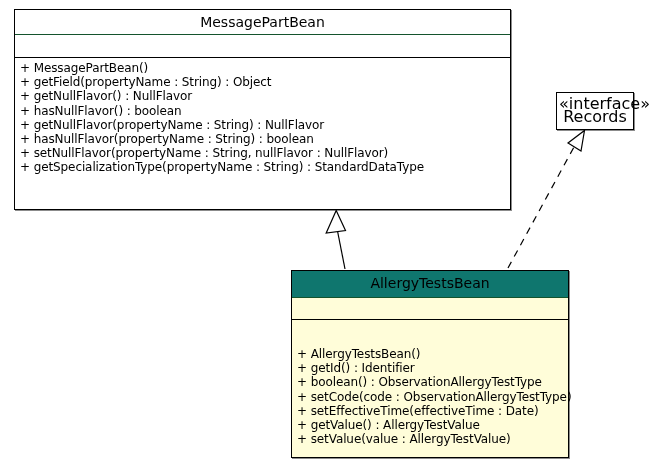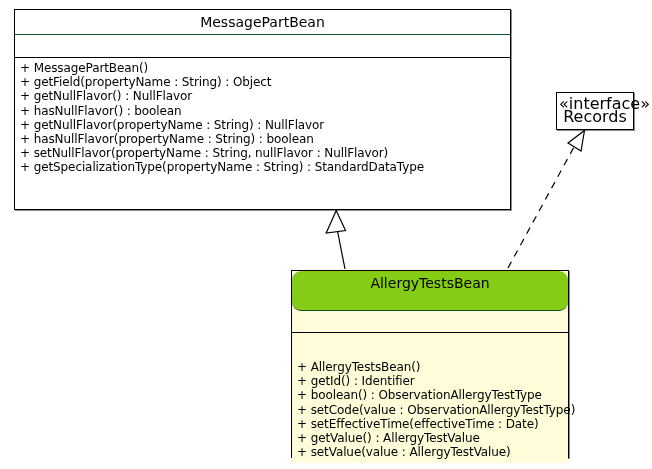--- a/index.html
+++ b/index.html
@@ -86,23 +86,22 @@
   }
 
   #box-allergytestsbean {
     left: 291px;
     top: 270px;
     width: 278px;
     height: 188px;
     background: #fffdd9;
   }
   #box-allergytestsbean .uml-title {
-    height: 40px;
-    background: #84cc16;
-    border-radius: 9px;
+    height: 27px;
+    background: #0f766e;
   }
   #box-allergytestsbean .uml-attrs {
     height: 22px;
     background: #fffdd9;
   }
   #box-allergytestsbean .uml-ops {
     background: #fffdd9;
     margin-top: 24px;
   }
 
@@ -156,20 +155,20 @@
     </div>
   </div>
 
   <div class="uml-box" id="box-allergytestsbean">
     <div class="uml-title">AllergyTestsBean</div>
     <div class="uml-attrs"></div>
     <div class="uml-ops">
       <div class="op">+ AllergyTestsBean()</div>
       <div class="op">+ getId() : Identifier</div>
       <div class="op">+ boolean() : ObservationAllergyTestType</div>
-      <div class="op">+ setCode(value : ObservationAllergyTestType)</div>
+      <div class="op">+ setCode(code : ObservationAllergyTestType)</div>
       <div class="op">+ setEffectiveTime(effectiveTime : Date)</div>
       <div class="op">+ getValue() : AllergyTestValue</div>
       <div class="op">+ setValue(value : AllergyTestValue)</div>
     </div>
   </div>
 
 </div>
 
 </body></html>

